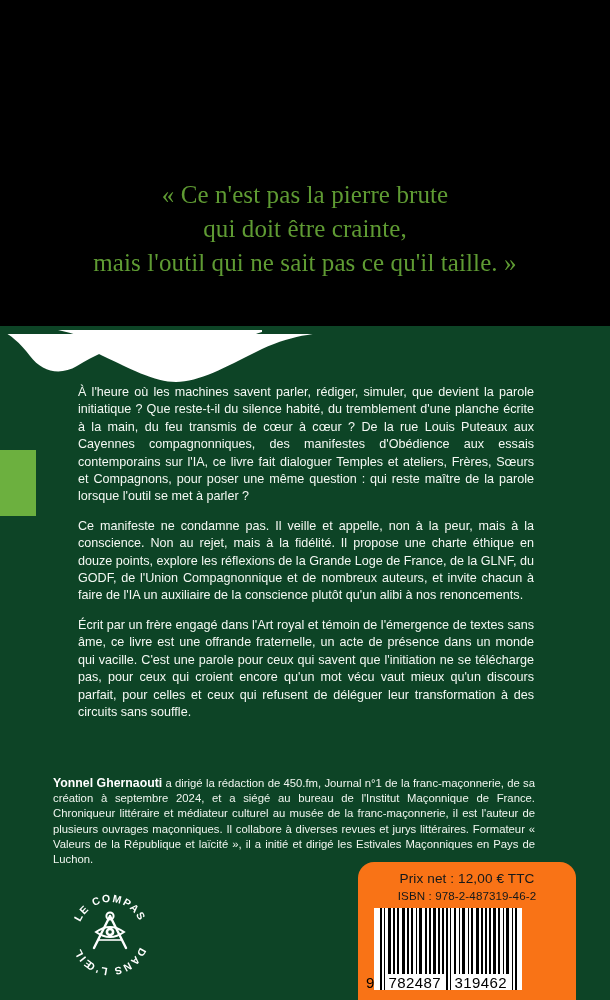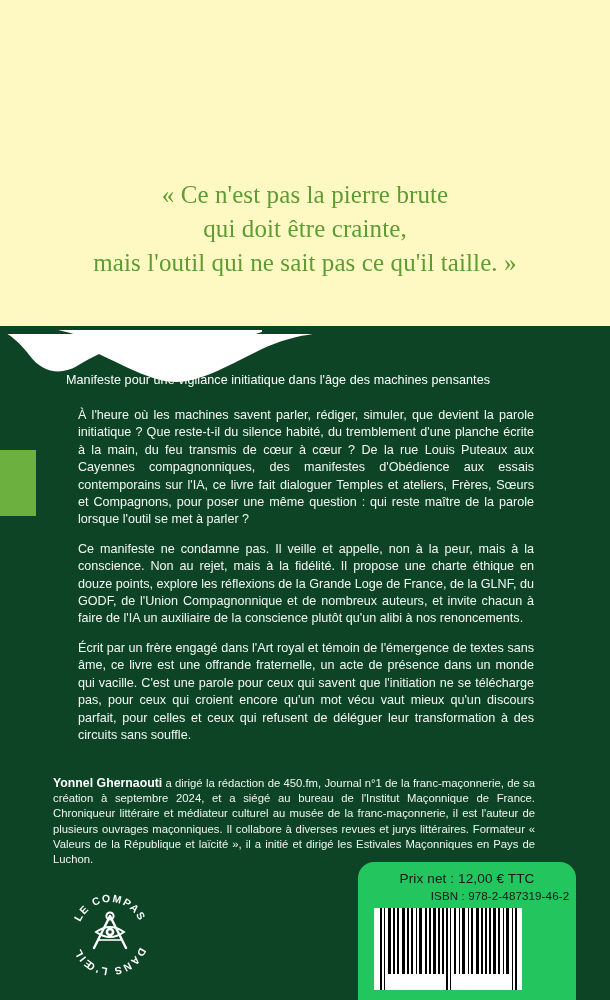--- a/index.html
+++ b/index.html
@@ -16,21 +16,21 @@
     font-family: "Liberation Sans", sans-serif;
   }
 
   
   .quote-zone {
     position: absolute;
     left: 0;
     top: 0;
     width: 610px;
     height: 330px;
-    background: #fef9c3;
+    background: #000000;
   }
   .quote {
     position: absolute;
     left: 0;
     top: 178px;
     width: 610px;
     text-align: center;
     font-family: "Liberation Serif", "DejaVu Serif", serif;
     color: #5f9b33;
     font-size: 25px;
@@ -112,21 +112,21 @@
     z-index: 5;
   }
 
   
   .barcode-panel {
     position: absolute;
     left: 358px;
     top: 862px;
     width: 218px;
     height: 138px;
-    background: #22c55e;
+    background: #f97316;
     border-radius: 16px 16px 0 0;
     z-index: 6;
   }
   .price-line {
     position: absolute;
     left: 0;
     top: 9px;
     width: 218px;
     text-align: center;
     font-size: 13.6px;
@@ -135,21 +135,20 @@
   }
   .isbn-line {
     position: absolute;
     left: 0;
     top: 27px;
     width: 218px;
     text-align: center;
     font-size: 11.6px;
     color: #14181a;
     letter-spacing: 0.1px;
-    padding-left: 33px;
   }
   .barcode-box {
     position: absolute;
     left: 16px;
     top: 46px;
     width: 148px;
     height: 82px;
   }
   .barcode-digits {
     position: absolute;
@@ -197,21 +196,20 @@
                C 88 336, 120 352, 148 370
                C 162 379, 178 379, 192 370
                C 218 353, 236 340, 262 332
                L262 330 Z" fill="#ffffff"></path>
     </svg>
   </div>
 
   <div class="accent-tab"></div>
 
   <div class="content">
-    <p class="subtitle">Manifeste pour une vigilance initiatique dans l'âge des machines pensantes</p>
     <p class="body-para">À l'heure où les machines savent parler, rédiger, simuler, que devient la parole initiatique ? Que reste-t-il du silence habité, du tremblement d'une planche écrite à la main, du feu transmis de cœur à cœur ? De la rue Louis Puteaux aux Cayennes compagnonniques, des manifestes d'Obédience aux essais contemporains sur l'IA, ce livre fait dialoguer Temples et ateliers, Frères, Sœurs et Compagnons, pour poser une même question : qui reste maître de la parole lorsque l'outil se met à parler ?</p>
     <p class="body-para">Ce manifeste ne condamne pas. Il veille et appelle, non à la peur, mais à la conscience. Non au rejet, mais à la fidélité. Il propose une charte éthique en douze points, explore les réflexions de la Grande Loge de France, de la GLNF, du GODF, de l'Union Compagnonnique et de nombreux auteurs, et invite chacun à faire de l'IA un auxiliaire de la conscience plutôt qu'un alibi à nos renoncements.</p>
     <p class="body-para">Écrit par un frère engagé dans l'Art royal et témoin de l'émergence de textes sans âme, ce livre est une offrande fraternelle, un acte de présence dans un monde qui vacille. C'est une parole pour ceux qui savent que l'initiation ne se télécharge pas, pour ceux qui croient encore qu'un mot vécu vaut mieux qu'un discours parfait, pour celles et ceux qui refusent de déléguer leur transformation à des circuits sans souffle.</p>
   </div>
 
   <div class="bio"><b>Yonnel Ghernaouti</b><span> a dirigé la rédaction de 450.fm, Journal n°1 de la franc-maçonnerie, de sa création à septembre 2024, et a siégé au bureau de l'Institut Maçonnique de France. Chroniqueur littéraire et médiateur culturel au musée de la franc-maçonnerie, il est l'auteur de plusieurs ouvrages maçonniques. Il collabore à diverses revues et jurys littéraires. Formateur « Valeurs de la République et laïcité », il a initié et dirigé les Estivales Maçonniques en Pays de Luchon.</span></div>
 
   <div class="emblem">
     <svg width="96" height="96" viewBox="0 0 96 96" xmlns="http://www.w3.org/2000/svg">
       <defs>
@@ -273,15 +271,16 @@
           <rect x="115" y="0" width="1.6" height="66"></rect>
           <rect x="118.5" y="0" width="3.2" height="66"></rect>
           <rect x="124" y="0" width="2.4" height="66"></rect>
           <rect x="128.5" y="0" width="1.6" height="66"></rect>
           <rect x="132" y="0" width="3.2" height="66"></rect>
           <rect x="137.5" y="0" width="1.6" height="82"></rect>
           <rect x="141" y="0" width="1.6" height="82"></rect>
         </g>
       </svg>
     </div>
+    <div class="barcode-digits">9   782487   319462</div>
   </div>
 
 </div>
 
 </body></html>

